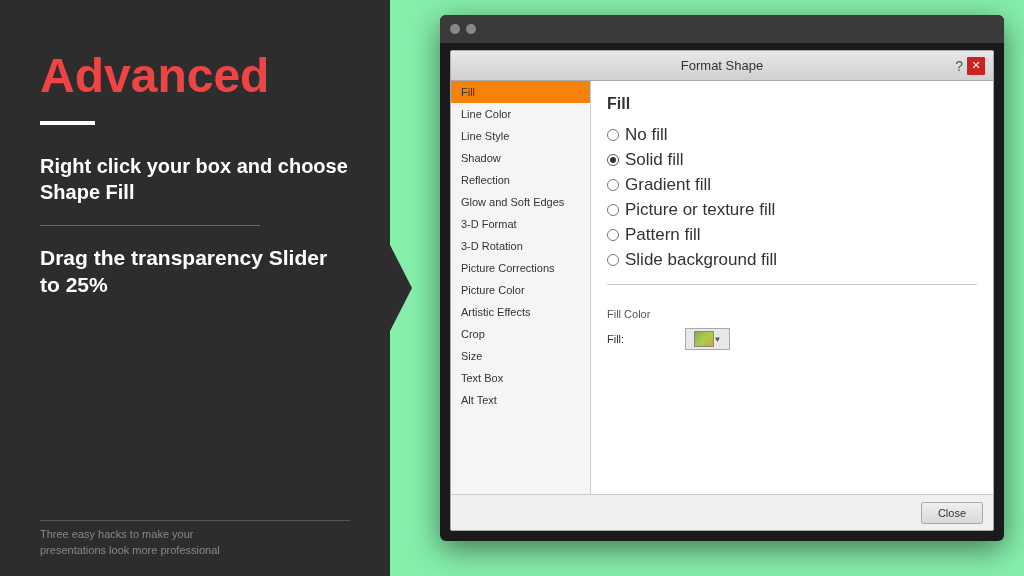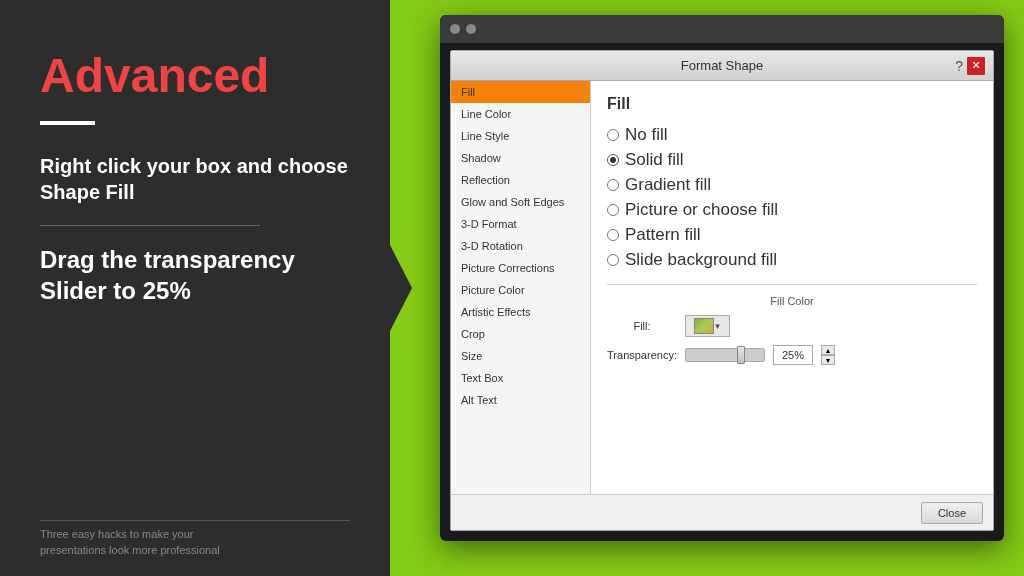--- a/index.html
+++ b/index.html
@@ -47,21 +47,21 @@
     }
 
     .left-panel .divider-line2 {
       width: 220px;
       height: 1px;
       background-color: #666666;
       margin-bottom: 18px;
     }
 
     .left-panel .instruction2 {
-      font-size: 24px;
+      font-size: 21px;
       font-weight: bold;
       color: #ffffff;
       line-height: 1.3;
     }
 
     
     .arrow-shape {
       position: absolute;
       right: -22px;
       top: 50%;
@@ -88,21 +88,21 @@
       bottom: 55px;
       left: 40px;
       right: 40px;
       height: 1px;
       background-color: #555555;
     }
 
     
     .right-panel {
       flex: 1;
-      background-color: #84cc16;
+      background-color: #86efac;
       position: relative;
       display: flex;
       align-items: center;
       justify-content: center;
     }
 
     
     .window-container {
       position: absolute;
       top: 15px;
@@ -268,22 +268,21 @@
     .radio-circle.selected::after {
       content: '';
       width: 6px;
       height: 6px;
       border-radius: 50%;
       background-color: #333;
     }
 
     .fill-color-section {
       border-top: 1px solid #ccc;
-      padding-top: 10px;
-      text-align: center;
+      padding-top: 23px;
     }
 
     .fill-color-title {
       font-size: 11px;
       color: #555;
       margin-bottom: 8px;
     }
 
     .color-row {
       display: flex;
@@ -469,21 +468,21 @@
             <div class="radio-item">
               <div class="radio-circle selected"></div>
               <span>Solid fill</span>
             </div>
             <div class="radio-item">
               <div class="radio-circle"></div>
               <span>Gradient fill</span>
             </div>
             <div class="radio-item">
               <div class="radio-circle"></div>
-              <span>Picture or choose fill</span>
+              <span>Picture or texture fill</span>
             </div>
             <div class="radio-item">
               <div class="radio-circle"></div>
               <span>Pattern fill</span>
             </div>
             <div class="radio-item">
               <div class="radio-circle"></div>
               <span>Slide background fill</span>
             </div>
           </div>
@@ -492,31 +491,20 @@
             <div class="fill-color-title">Fill Color</div>
 
             <div class="color-row">
               <span class="color-label">Fill:</span>
               <div class="color-picker-box">
                 <div class="color-swatch"></div>
                 <span class="dropdown-arrow">▼</span>
               </div>
             </div>
 
-            <div class="transparency-row">
-              <span class="trans-label">Transparency:</span>
-              <div class="trans-slider">
-                <div class="trans-slider-thumb"></div>
-              </div>
-              <div class="trans-value-box">25%</div>
-              <div class="trans-spinner">
-                <div class="spinner-btn">▲</div>
-                <div class="spinner-btn">▼</div>
-              </div>
-            </div>
           </div>
         </div>
       </div>
 
       <div class="dialog-footer">
         <button class="close-btn">Close</button>
       </div>
 
     </div>
   </div>

